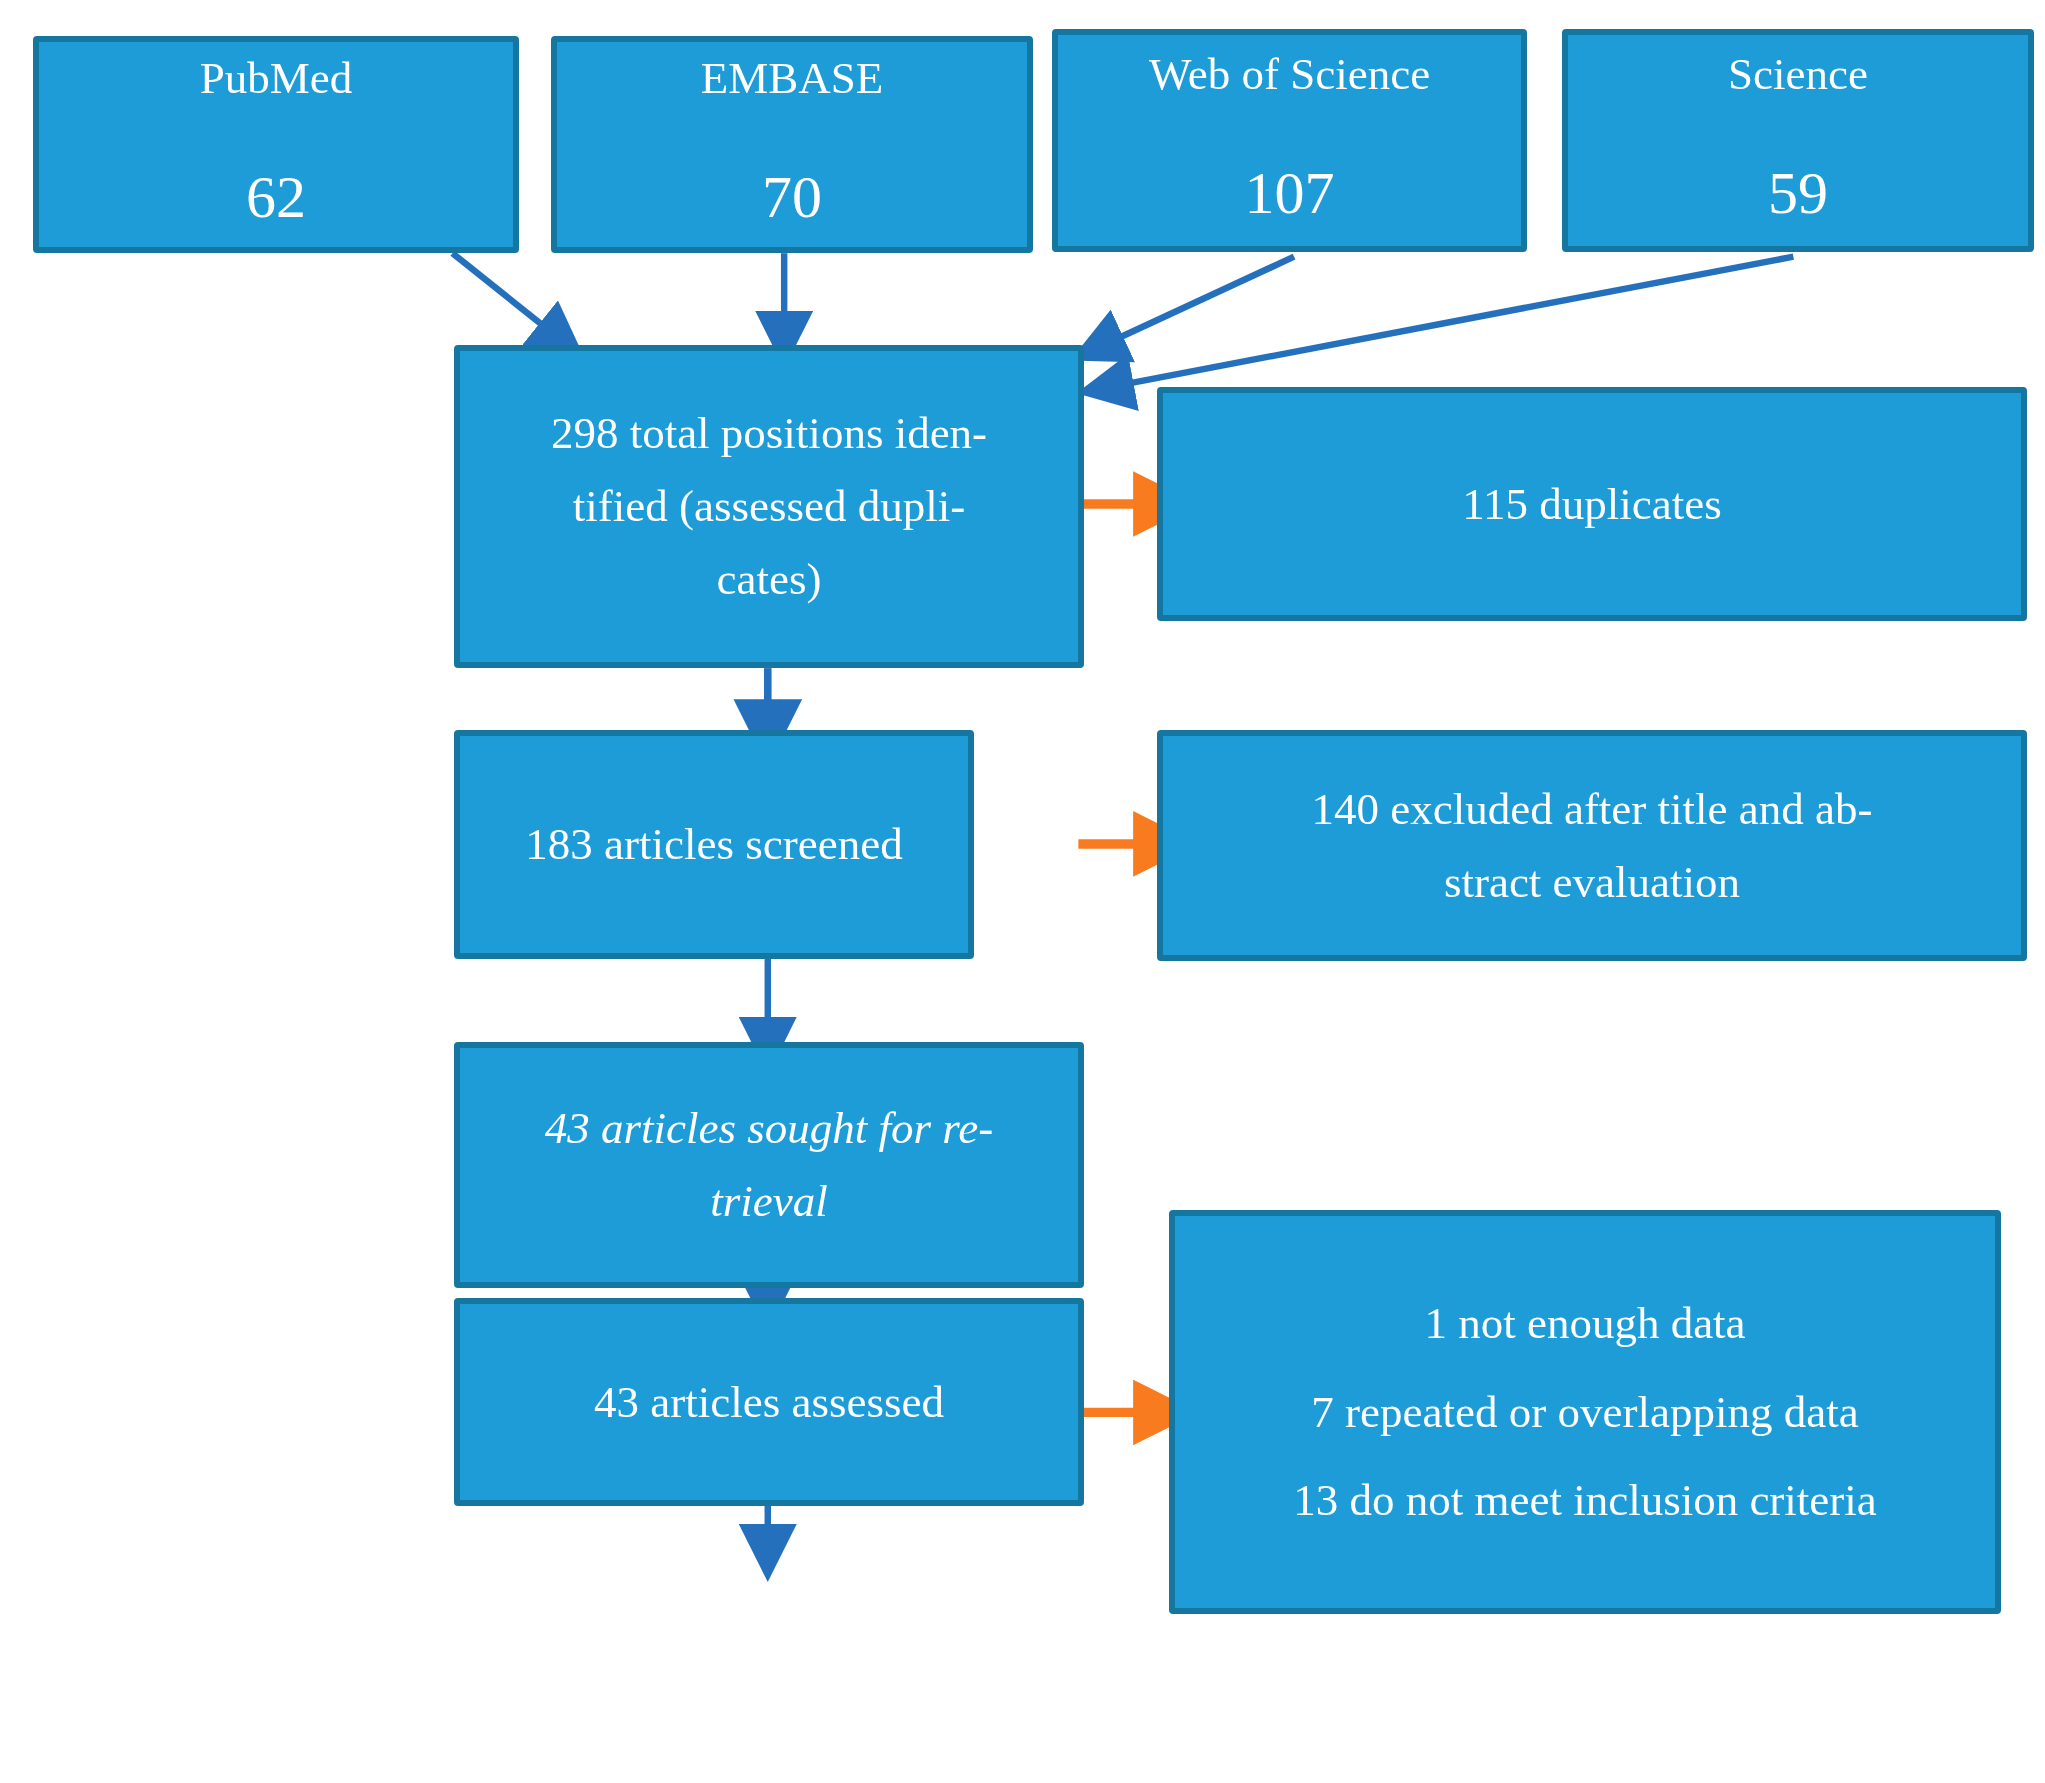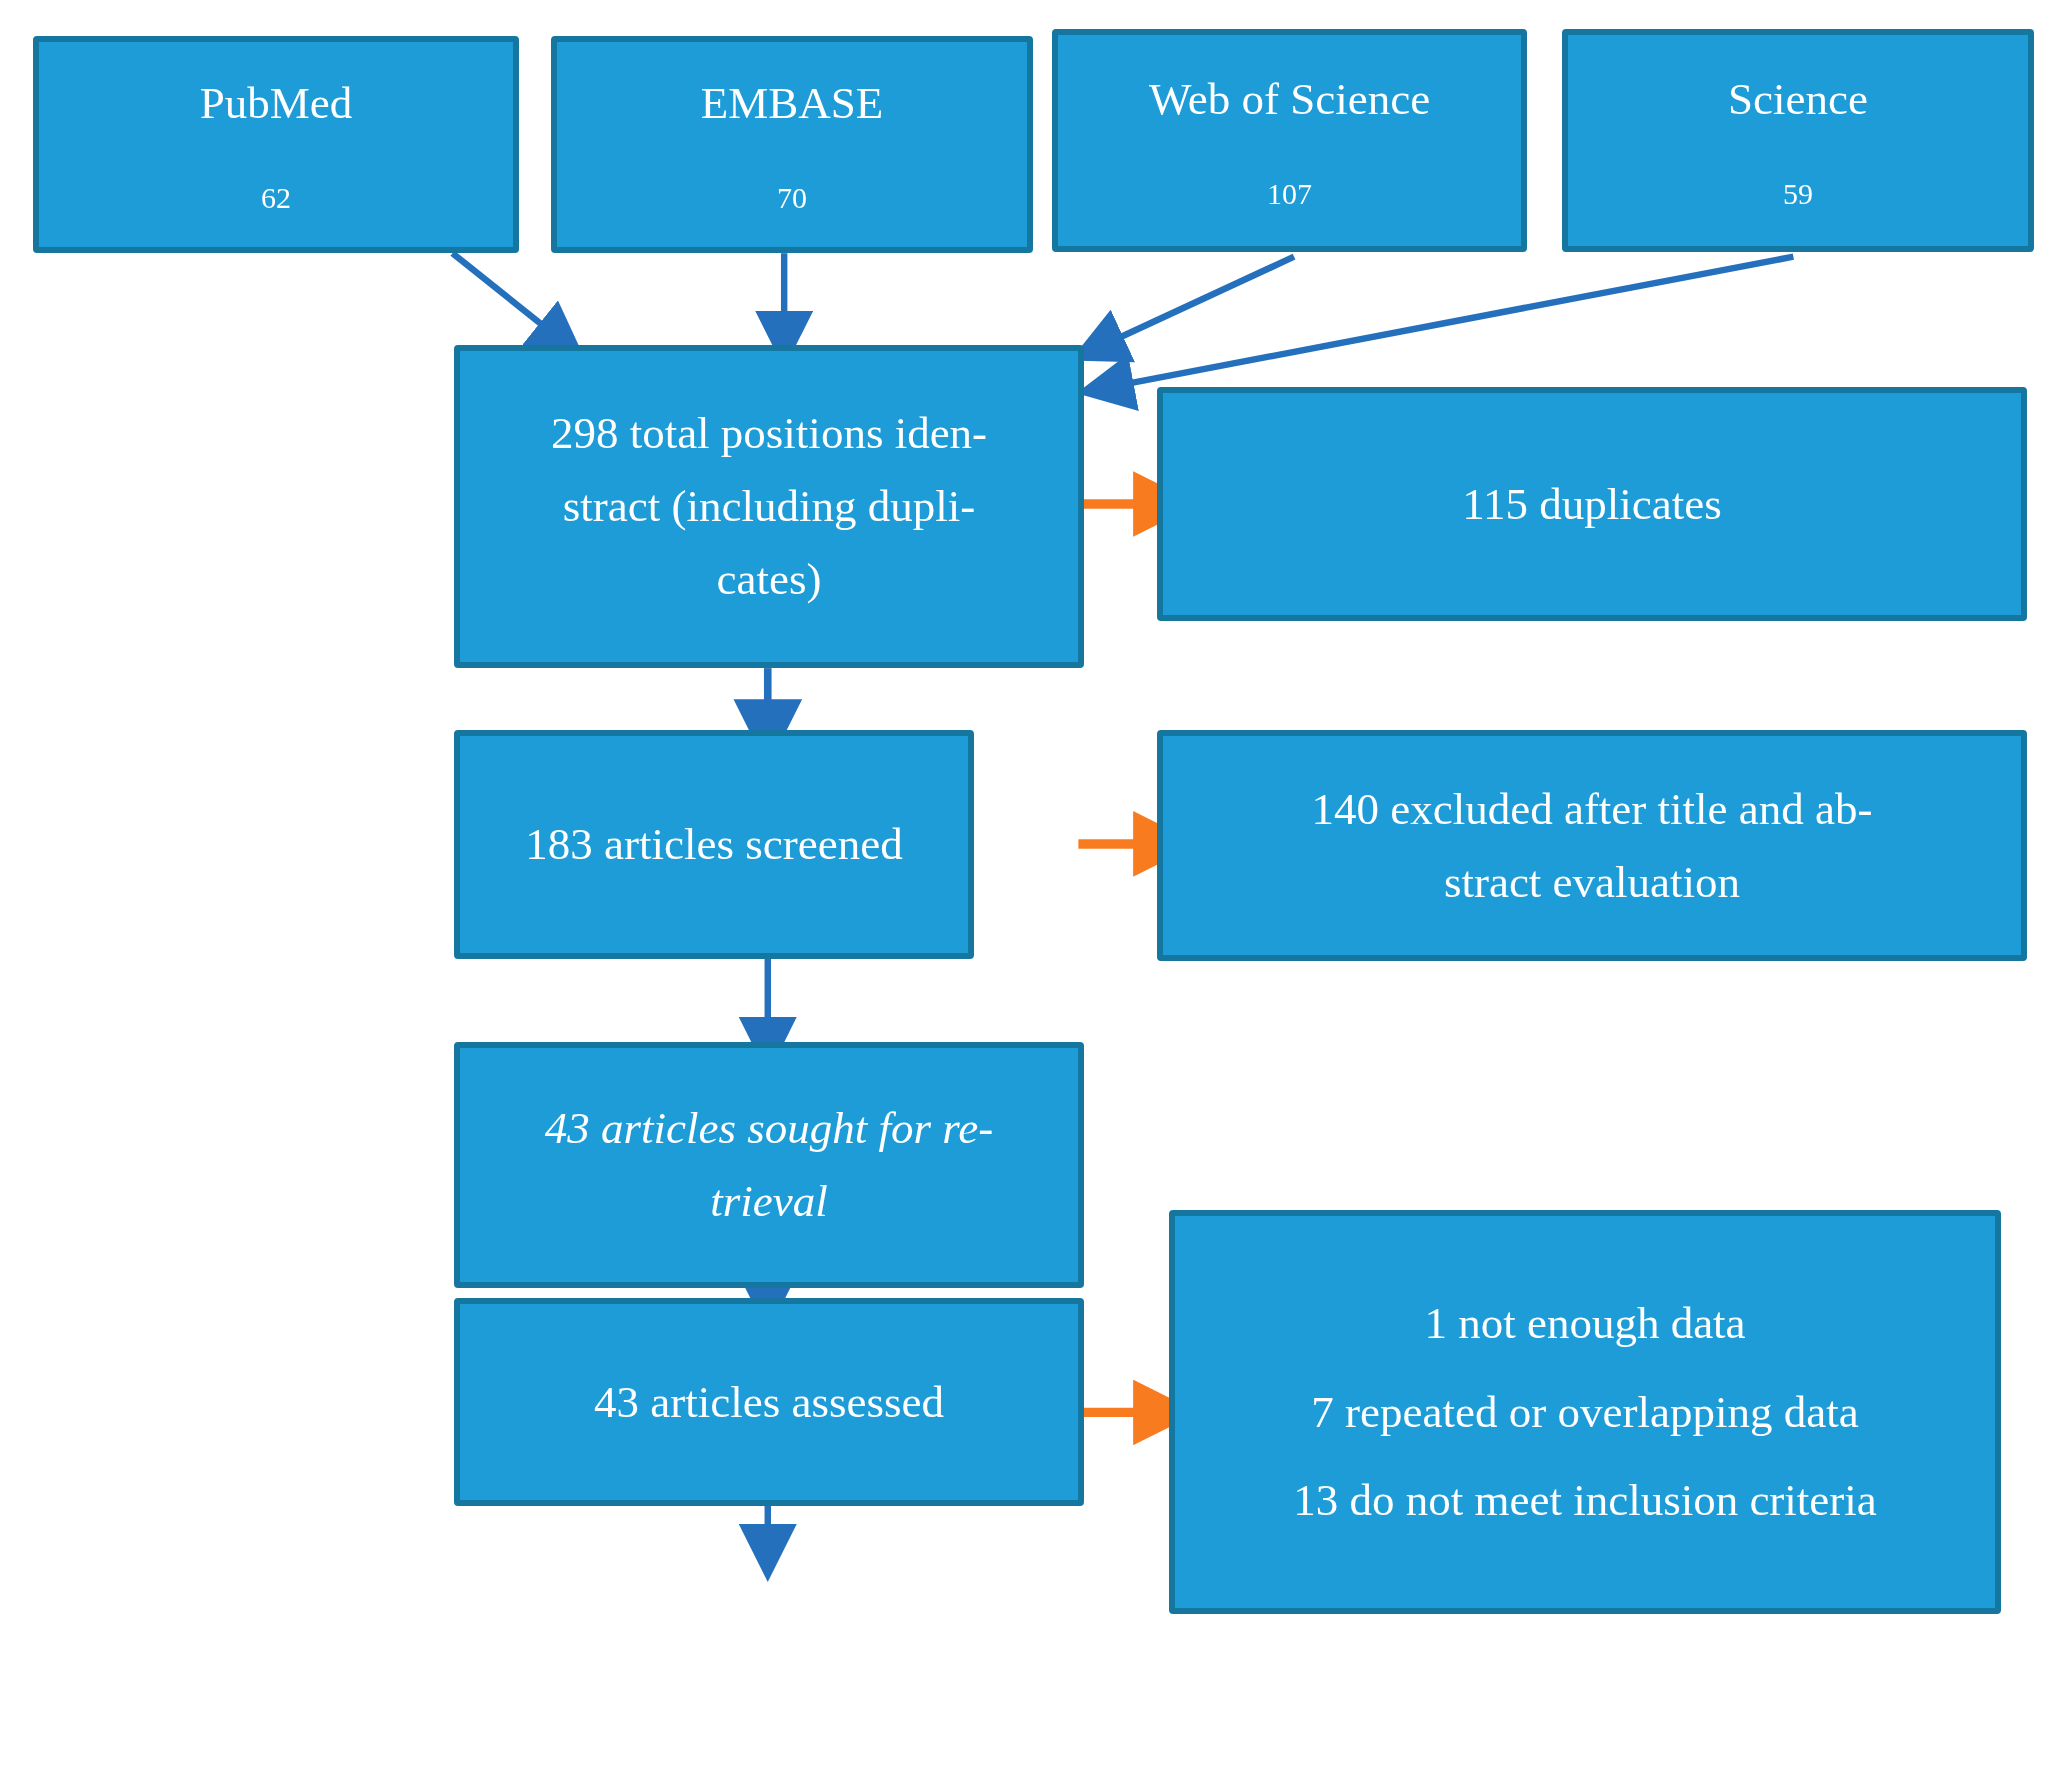--- a/index.html
+++ b/index.html
@@ -31,21 +31,21 @@
     padding: 5.9px 20px;
   }
   .node .txt {
     display: block;
     width: 100%;
   }
   .node .line {
     display: block;
   }
   .src-title { font-size: 45px; }
-  .src-count { font-size: 30px; margin-top: 34px; display:block; }
+  .src-count { font-size: 60px; margin-top: 34px; display:block; }
   .body-text { font-size: 45px; }
   .reasons .line { margin: 15.2px 0; }
 
   svg.edges {
     position: absolute;
     left: 0;
     top: 0;
     width: 2046px;
     height: 1784px;
     pointer-events: none;
@@ -135,21 +135,21 @@
   <div class="node" style="left:1562px; top:29px; width:472px; height:223px;">
     <span class="txt">
       <span class="line src-title">Science</span>
       <span class="src-count">59</span>
     </span>
   </div>
 
   <div class="node body-text" style="left:454px; top:345px; width:630px; height:323px;">
     <span class="txt">
       <span class="line">298 total positions iden-</span>
-      <span class="line">stract (including dupli-</span>
+      <span class="line">tified (assessed dupli-</span>
       <span class="line">cates)</span>
     </span>
   </div>
 
   <div class="node body-text" style="left:454px; top:730px; width:520px; height:229px;">
     <span class="txt">
       <span class="line">183 articles screened</span>
     </span>
   </div>
 

